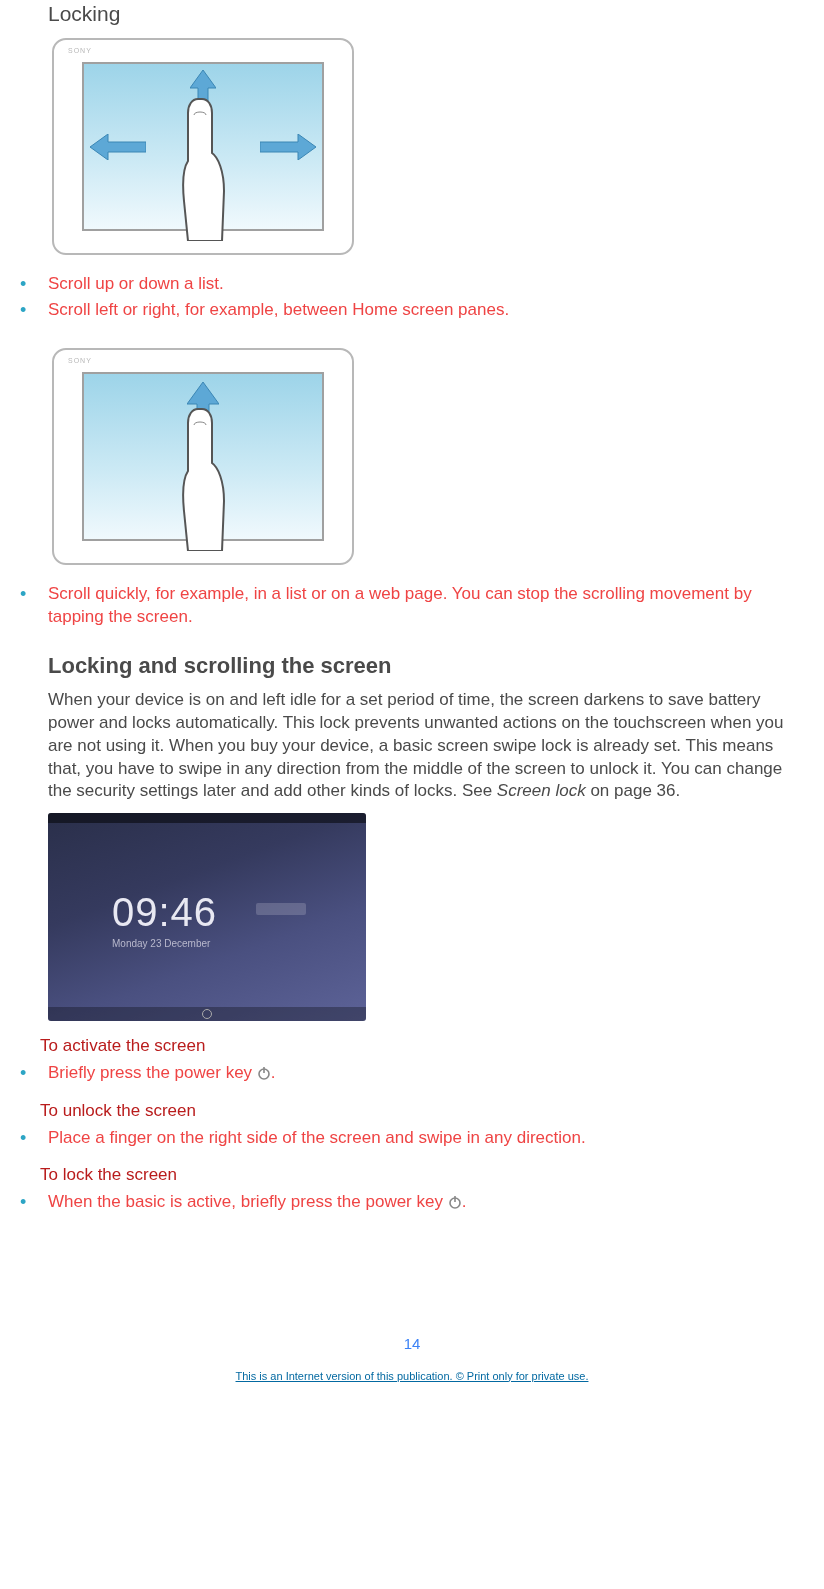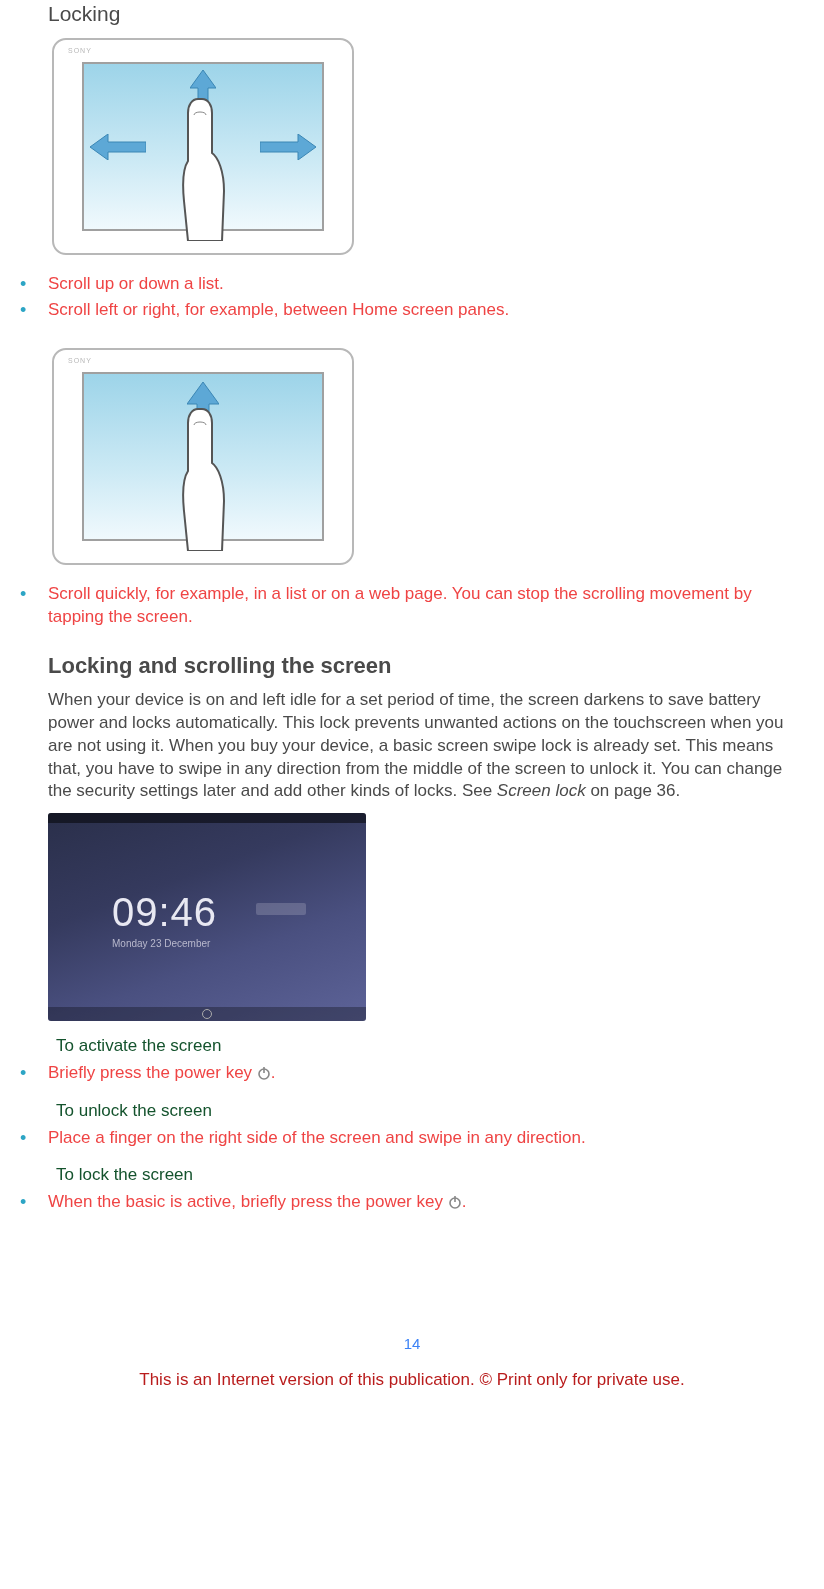--- a/index.html
+++ b/index.html
@@ -20,22 +20,22 @@
     margin: 0 0 6px 28px;
   }
   h2.section-title {
     font-size: 22px;
     font-weight: bold;
     color: #4a4a4a;
     margin: 22px 0 8px 28px;
   }
   .sub-title {
     font-size: 17px;
-    color: #14532d;
-    margin: 14px 0 4px 36px;
+    color: #b91c1c;
+    margin: 14px 0 4px 20px;
   }
   .bullet-row {
     display: flex;
     align-items: flex-start;
     margin: 2px 0;
   }
   .bullet-dot {
     width: 28px;
     flex: 0 0 28px;
     color: #2da5c5;
@@ -164,22 +164,23 @@
     text-align: center;
     margin-top: 120px;
     padding-bottom: 20px;
   }
   .page-num {
     color: #3b82f6;
     font-size: 15px;
     margin-bottom: 14px;
   }
   .footer-text {
-    color: #b91c1c;
-    font-size: 17px;
+    color: #0369a1;
+    font-size: 11px;
+    text-decoration: underline;
   }
   .spacer { height: 20px; }
 </style>
 </head>
 <body>
 
 <div class="content">
 
   <h2 class="gesture-title">Locking</h2>
   <div class="image-box">

